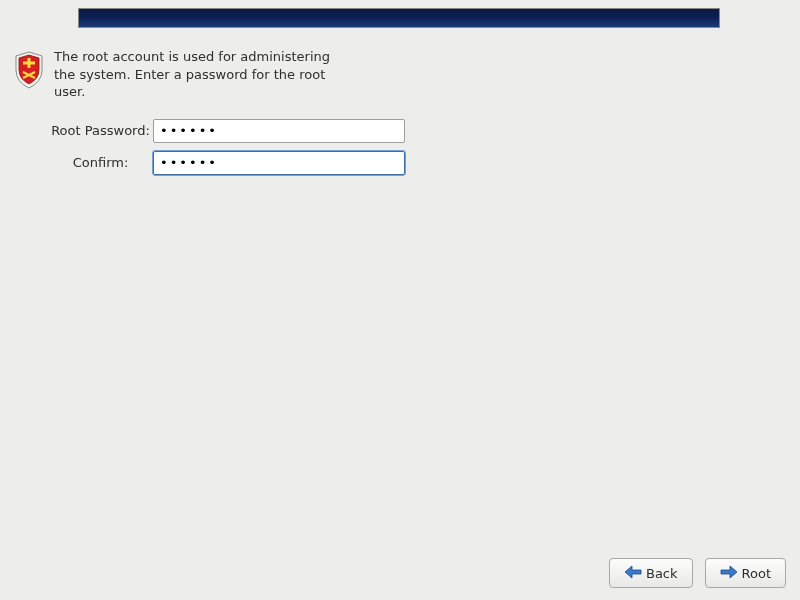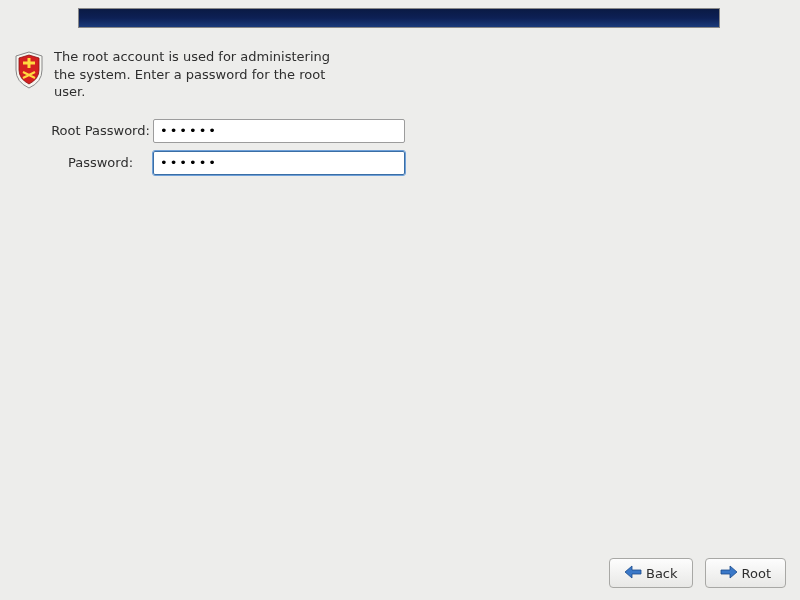--- a/index.html
+++ b/index.html
@@ -109,21 +109,21 @@
     </span>
     <div class="intro-text">The root account is used for administering the system.  Enter a password for the root user.</div>
   </div>
 
   <div class="form-row">
     <div class="form-label">Root Password:</div>
     <input type="text" class="form-input" readonly="" value="••••••" style="">
   </div>
 
   <div class="form-row">
-    <div class="form-label">Password:</div>
+    <div class="form-label">Confirm:</div>
     <input type="text" class="form-input focused" readonly="" value="••••••" style="">
   </div>
 </div>
 
 <div class="footer">
   <button class="btn">
     <span>
       <svg viewBox="0 0 18 14">
         <path d="M8 1 L1 7 L8 13 L8 9 L17 9 L17 5 L8 5 Z" fill="#3a78c8" stroke="#1a4a8a" stroke-width="0.8"></path>
       </svg>

